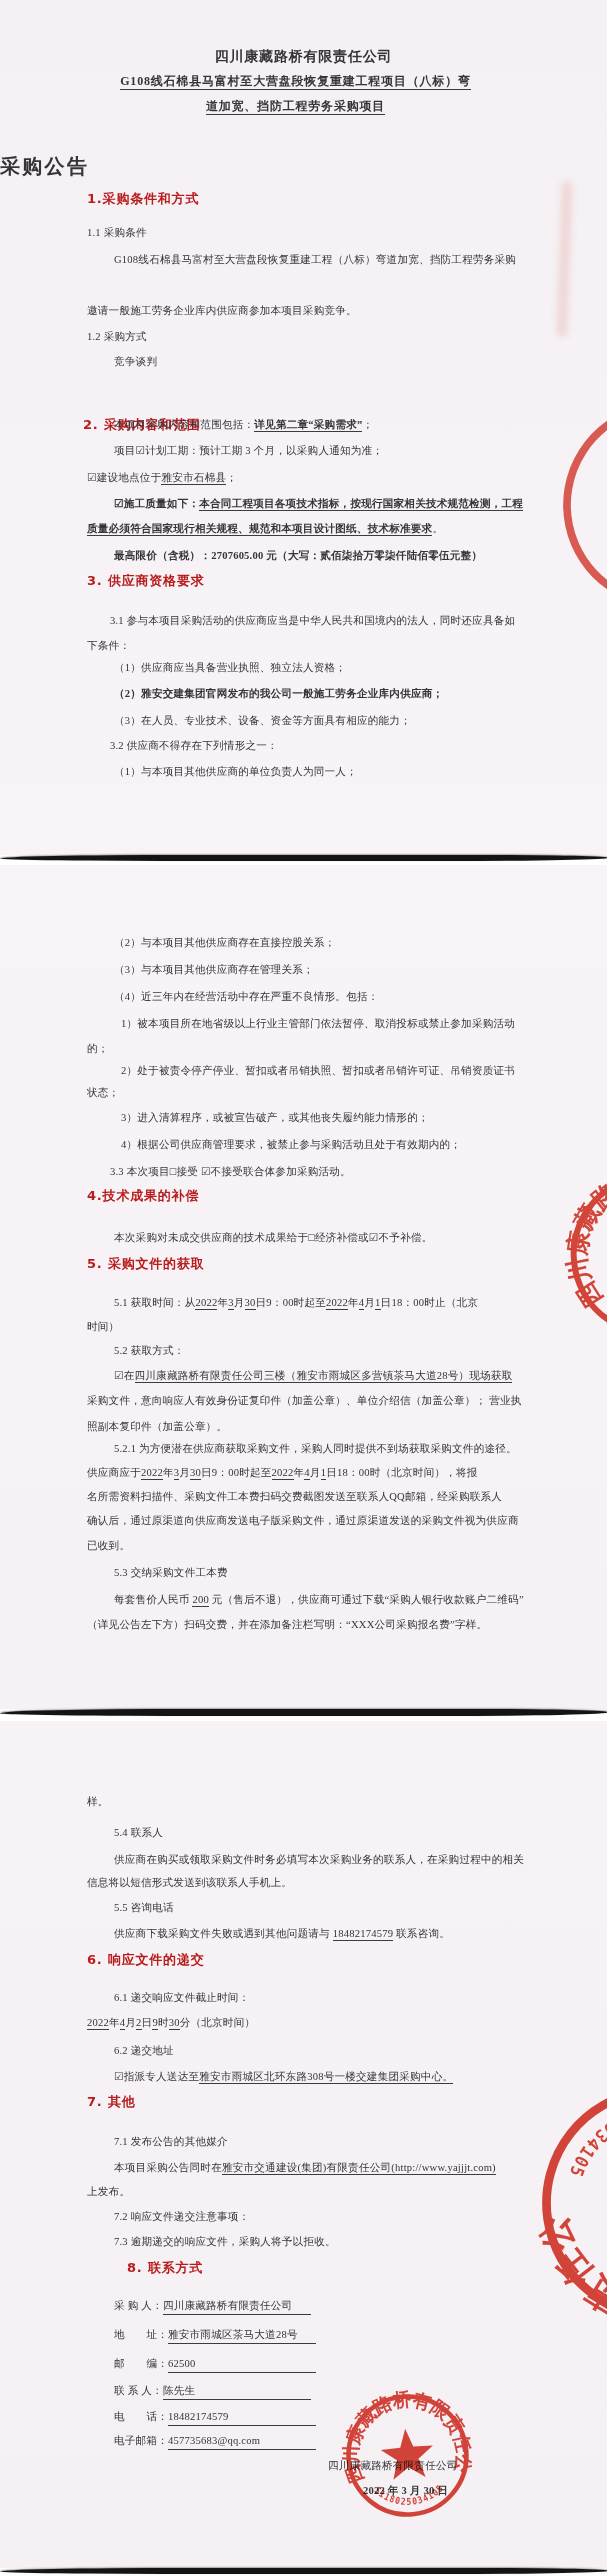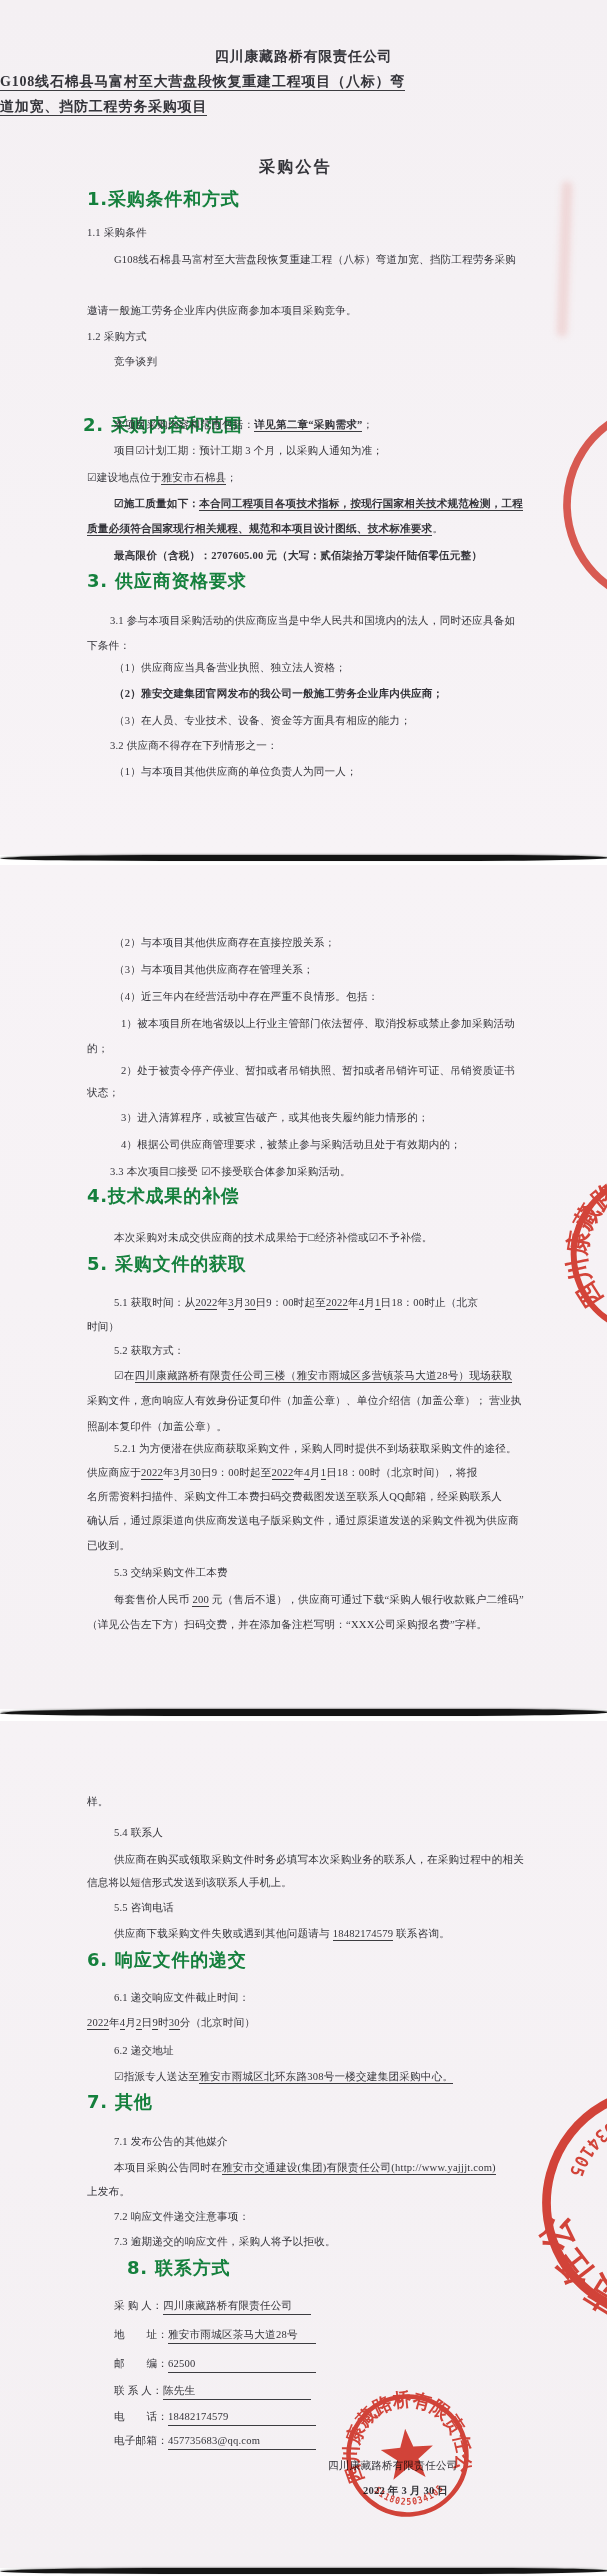--- a/index.html
+++ b/index.html
@@ -11,25 +11,25 @@
   #page-3{top:1721px;height:847px;background:linear-gradient(180deg,#f6f2f5,#f4f0f3);}
   .edge{position:absolute;left:0;width:609px;height:6px;background:#141414;
         border-radius:45% 30% 40% 50%/90% 70% 80% 60%;box-shadow:0 -0.8px 1.5px rgba(20,20,20,.45);}
   #edge-1{top:855px;}
   #edge-2{top:1709px;height:6.8px;}
   #edge-3{top:2568px;}
   #text-layer{position:absolute;inset:0;z-index:2;}
   .line{position:absolute;left:114px;white-space:nowrap;color:#34343a;
         font:10.6px/15px "Liberation Serif","DejaVu Serif",serif;letter-spacing:0.2px;}
   .line.h{font-family:"DejaVu Sans","Liberation Sans",sans-serif;font-weight:700;
-          font-size:18px;line-height:18px;letter-spacing:0.8px;color:#15803d;}
+          font-size:13px;line-height:18px;letter-spacing:0.8px;color:#b91c1c;}
   .line.t1{left:0;right:0;text-align:center;font-size:14px;font-weight:700;
            font-family:"DejaVu Sans","Liberation Sans",sans-serif;letter-spacing:0.8px;}
-  .line.t2{left:0;right:16px;text-align:left;font-size:14px;font-weight:700;letter-spacing:0.8px;}
-  .line.t3{left:0;right:16px;text-align:center;font-size:16px;font-weight:700;
+  .line.t2{left:0;right:16px;text-align:center;font-size:12px;font-weight:700;letter-spacing:0.8px;}
+  .line.t3{left:0;right:16px;font-size:20px;font-weight:700;
            font-family:"DejaVu Sans","Liberation Sans",sans-serif;letter-spacing:2.3px;}
   .fu{border-bottom:1.1px solid #3c3c40;padding-bottom:0.8px;}
   .fb{font-weight:700;}
   .fv{border-bottom:1.1px solid #3c3c40;display:inline-block;min-width:148px;padding-bottom:0.8px;}
   .seal{position:absolute;z-index:3;mix-blend-mode:multiply;opacity:.92;pointer-events:none;}
   .seal .ring{fill:none;stroke:var(--seal-color,#d8372a);stroke-width:7;}
   .seal .star{fill:var(--seal-color,#d8372a);}
   .seal .ringtext{fill:var(--seal-color,#d8372a);font-family:"DejaVu Sans","Liberation Sans",sans-serif;
                   font-size:29px;font-weight:700;}
   .seal .codetext{fill:var(--seal-color,#d8372a);font-family:"DejaVu Sans Mono","Liberation Mono",monospace;

